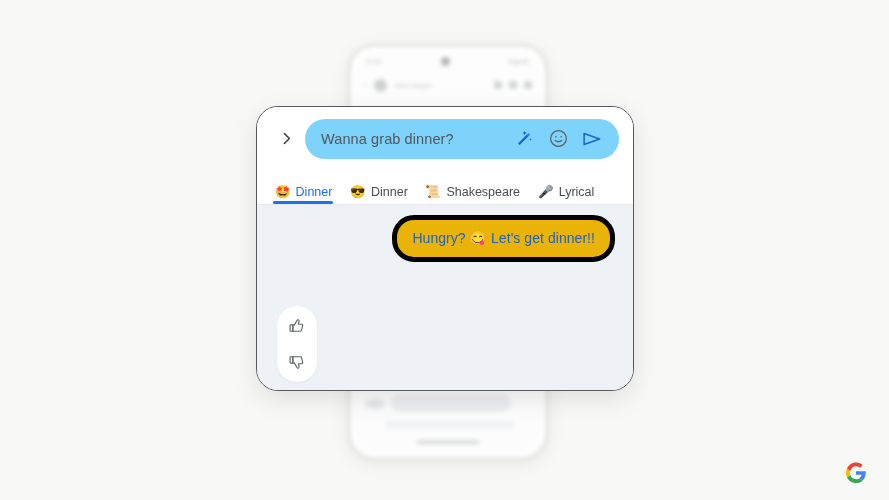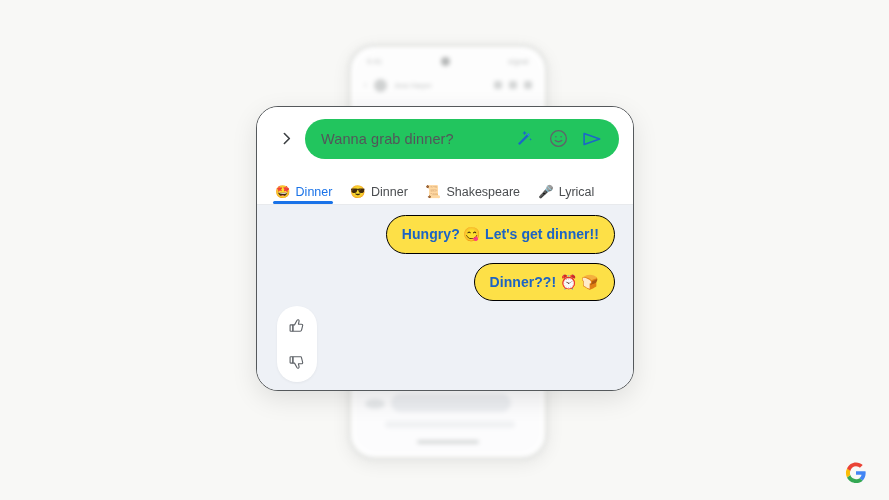--- a/index.html
+++ b/index.html
@@ -141,21 +141,21 @@
     justify-content: center;
     cursor: pointer;
   }
   .chev-btn svg { display: block; }
 
   .input-pill {
     flex: 1;
     margin-left: 6px;
     height: 40px;
     border-radius: 20px;
-    background: #22c55e;
+    background: #7dd3fc;
     display: flex;
     align-items: center;
     padding: 0 12px 0 16px;
     box-sizing: border-box;
     gap: 4px;
   }
   .input-text {
     flex: 1;
     font-size: 14.5px;
     color: #53565a;
@@ -220,32 +220,31 @@
     background: #eef1f6;
     position: relative;
     padding: 10px 18px 12px 18px;
     box-sizing: border-box;
     display: flex;
     flex-direction: column;
     gap: 9px;
     align-items: flex-end;
   }
   .bubble {
-    border: 1px solid #000000;
-    background: #fde047;
+    border: 5px solid #000000;
+    background: #eab308;
     border-radius: 22px;
     padding: 9px 15px;
     font-size: 14px;
     line-height: 1.33;
     color: #1c63c4;
     box-sizing: border-box;
     max-width: 232px;
     cursor: pointer;
     letter-spacing: 0.05px;
-    font-weight: bold;
   }
   .bubble.wide { max-width: 232px; }
 
   
   .feedback-rail {
     position: absolute;
     left: 20px;
     bottom: 8px;
     width: 40px;
     background: #ffffff;
@@ -357,21 +356,20 @@
     </div>
     <div class="tab">
       <span class="t-emoji">🎤</span>
       <span>Lyrical</span>
     </div>
   </div>
 
   <div class="suggest-area">
 
     <div class="bubble">Hungry? 😋 Let's get dinner!!</div>
-    <div class="bubble">Dinner??! ⏰ 🍞</div>
 
     <div class="feedback-rail">
       <div class="fb-btn">
         <svg width="18" height="18" viewBox="0 0 24 24" fill="none" stroke="#5f6368" stroke-width="1.5" stroke-linejoin="round">
           <path d="M6.5 10.5 h2.2 l3.4 -6.2 a1.5 1.5 0 0 1 2.7 1.1 l-.9 4.2 h4.1 a1.6 1.6 0 0 1 1.55 2 l-1.5 6 a1.9 1.9 0 0 1 -1.85 1.4 H6.5 Z"></path>
           <rect x="2.8" y="10.5" width="3.7" height="8.5" rx="0.8"></rect>
         </svg>
       </div>
       <div class="fb-btn">
         <svg width="18" height="18" viewBox="0 0 24 24" fill="none" stroke="#5f6368" stroke-width="1.5" stroke-linejoin="round">

